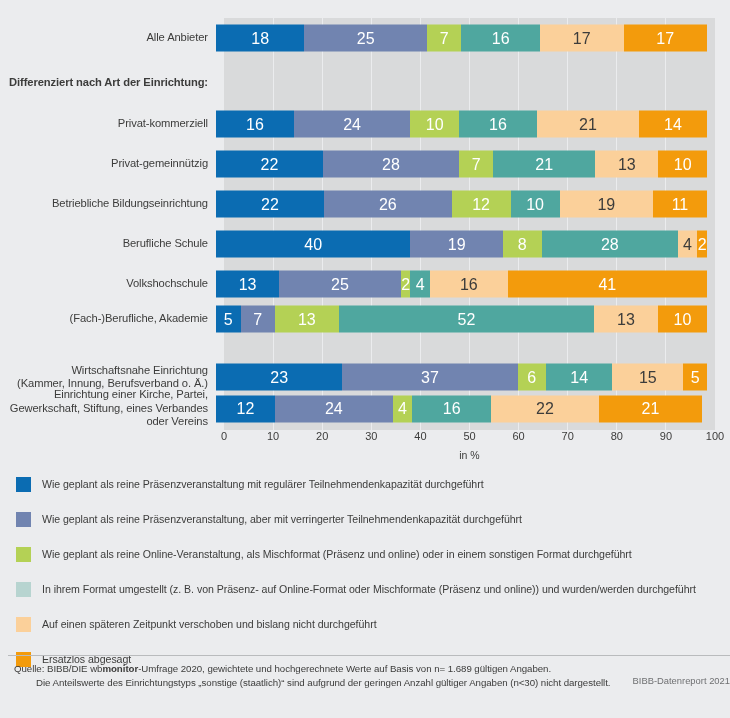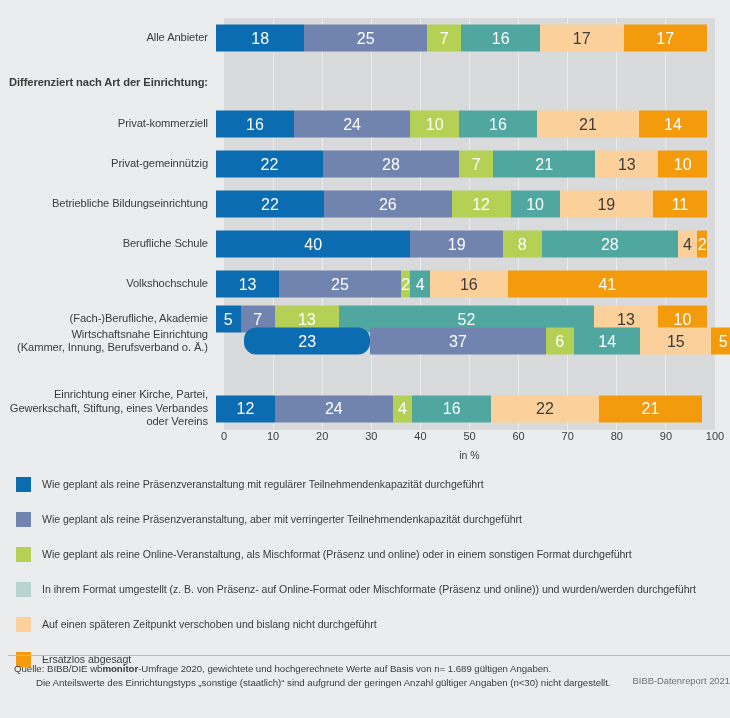--- a/index.html
+++ b/index.html
@@ -210,26 +210,26 @@
           <div class="bar">
             <div class="seg" style="width: 24.55px; background: rgb(11, 108, 178); color: rgb(255, 255, 255);">5</div>
             <div class="seg" style="width: 34.37px; background: rgb(113, 132, 176); color: rgb(255, 255, 255);">7</div>
             <div class="seg" style="width: 63.83px; background: rgb(180, 209, 85); color: rgb(255, 255, 255);">13</div>
             <div class="seg" style="width: 255.32px; background: rgb(79, 167, 159); color: rgb(255, 255, 255);">52</div>
             <div class="seg" style="width: 63.83px; background: rgb(251, 208, 154); color: rgb(60, 60, 59);">13</div>
             <div class="seg" style="width: 49.1px; background: rgb(243, 155, 12); color: rgb(255, 255, 255);">10</div>
           </div>
         </div>
       </div>
-      <div class="row" style="top: 321px; height: 40px; gap: 28px;">
+      <div class="row" style="top: 357px; height: 40px;">
         <div class="rowlabel">Wirtschaftsnahe Einrichtung
 (Kammer, Innung, Berufsverband o. Ä.)</div>
         <div class="plot">
           <div class="bar">
-            <div class="seg" style="width: 131px; background: rgb(11, 108, 178); color: rgb(255, 255, 255); border-radius: 12px;">23</div>
+            <div class="seg" style="width: 131px; background: rgb(11, 108, 178); color: rgb(255, 255, 255);">23</div>
             <div class="seg" style="width: 181.67px; background: rgb(113, 132, 176); color: rgb(255, 255, 255);">37</div>
             <div class="seg" style="width: 29.46px; background: rgb(180, 209, 85); color: rgb(255, 255, 255);">6</div>
             <div class="seg" style="width: 68.74px; background: rgb(79, 167, 159); color: rgb(255, 255, 255);">14</div>
             <div class="seg" style="width: 73.65px; background: rgb(251, 208, 154); color: rgb(60, 60, 59);">15</div>
             <div class="seg" style="width: 24.55px; background: rgb(243, 155, 12); color: rgb(255, 255, 255);">5</div>
           </div>
         </div>
       </div>
       <div class="row" style="top: 377px; height: 45px; margin-top: 9px;">
         <div class="rowlabel">Einrichtung einer Kirche, Partei,

